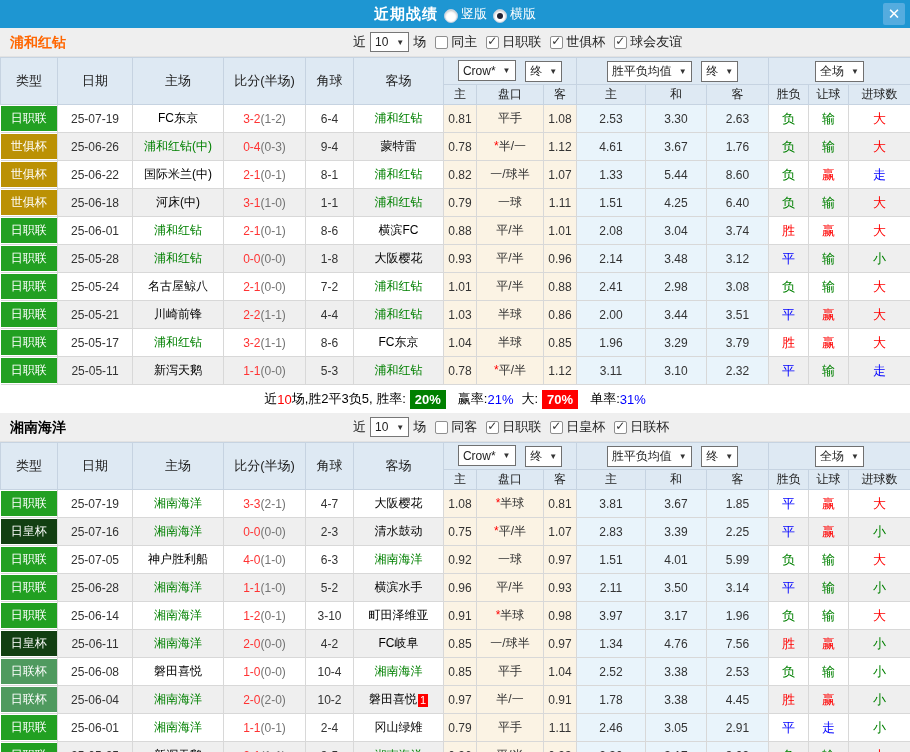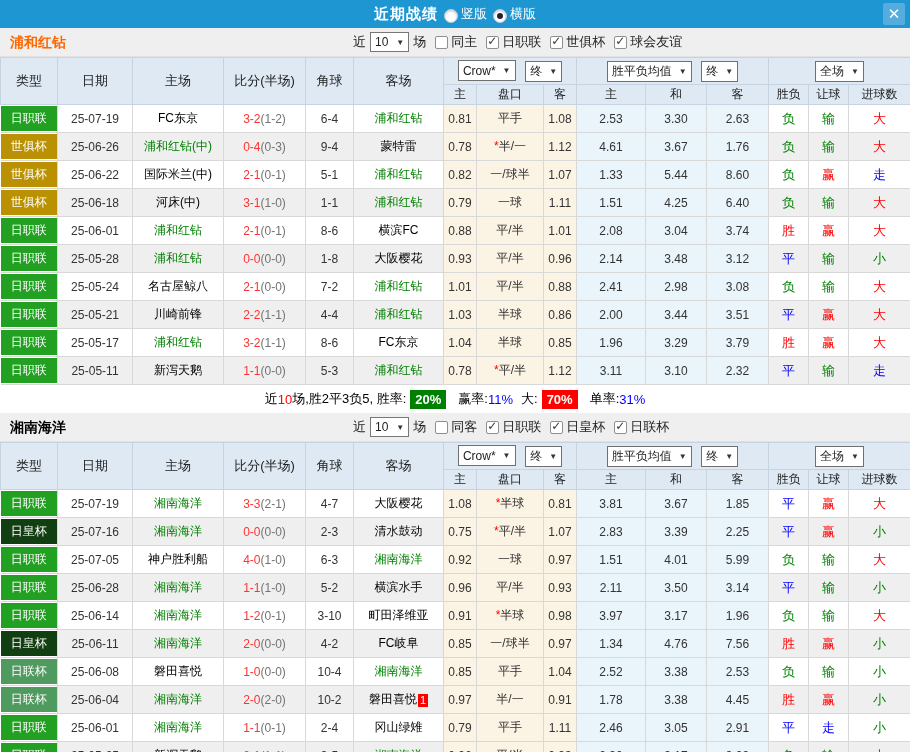--- a/index.html
+++ b/index.html
@@ -195,21 +195,21 @@
       <td class="c-out" style="color:#008000">输</td>
       <td class="c-out" style="color:#ff0000">大</td>
     </tr>
         <tr class="odd">
       <td class="c-type">
             <span class="lg-badge" style="background:#bb9104">世俱杯</span>
           </td>
       <td class="c-reg">25-06-22</td>
       <td class="c-reg"><span class="team">国际米兰(中)</span></td>
       <td class="c-reg"><span class="sc">2-1</span><span class="half">(0-1)</span></td>
-      <td class="c-reg">5-1</td>
+      <td class="c-reg">8-1</td>
       <td class="c-reg"><span class="team-green">浦和红钻</span></td>
       <td class="c-asia">0.82</td>
       <td class="c-asia">一/球半</td>
       <td class="c-asia">1.07</td>
       <td class="c-euro">1.33</td>
       <td class="c-euro">5.44</td>
       <td class="c-euro">8.60</td>
       <td class="c-out" style="color:#008000">负</td>
       <td class="c-out" style="color:#ff0000">赢</td>
       <td class="c-out" style="color:#0000ff">走</td>
@@ -349,21 +349,21 @@
     </tr>
       </tbody>
   </table>
 
   <div class="summary-row">
     <span>近</span>
       <span class="num-red">10</span>
       <span>场,胜2平3负5, 胜率:</span>
     <span class="rate-badge" style="background: rgb(0, 128, 0);">20%</span>
     <span class="ml8">赢率:</span>
-      <span class="num-blue">11%</span>
+      <span class="num-blue">21%</span>
     <span class="ml8">大:</span>
     <span class="rate-badge" style="background: rgb(255, 0, 0);">70%</span>
     <span class="ml8">单率:</span>
       <span class="num-blue">31%</span>
   </div>
 
   <div class="filter-row">
     <span class="team-name" style="color: rgb(0, 0, 0);">湘南海洋</span>
     <span class="filter-controls">
       <span>近</span>

